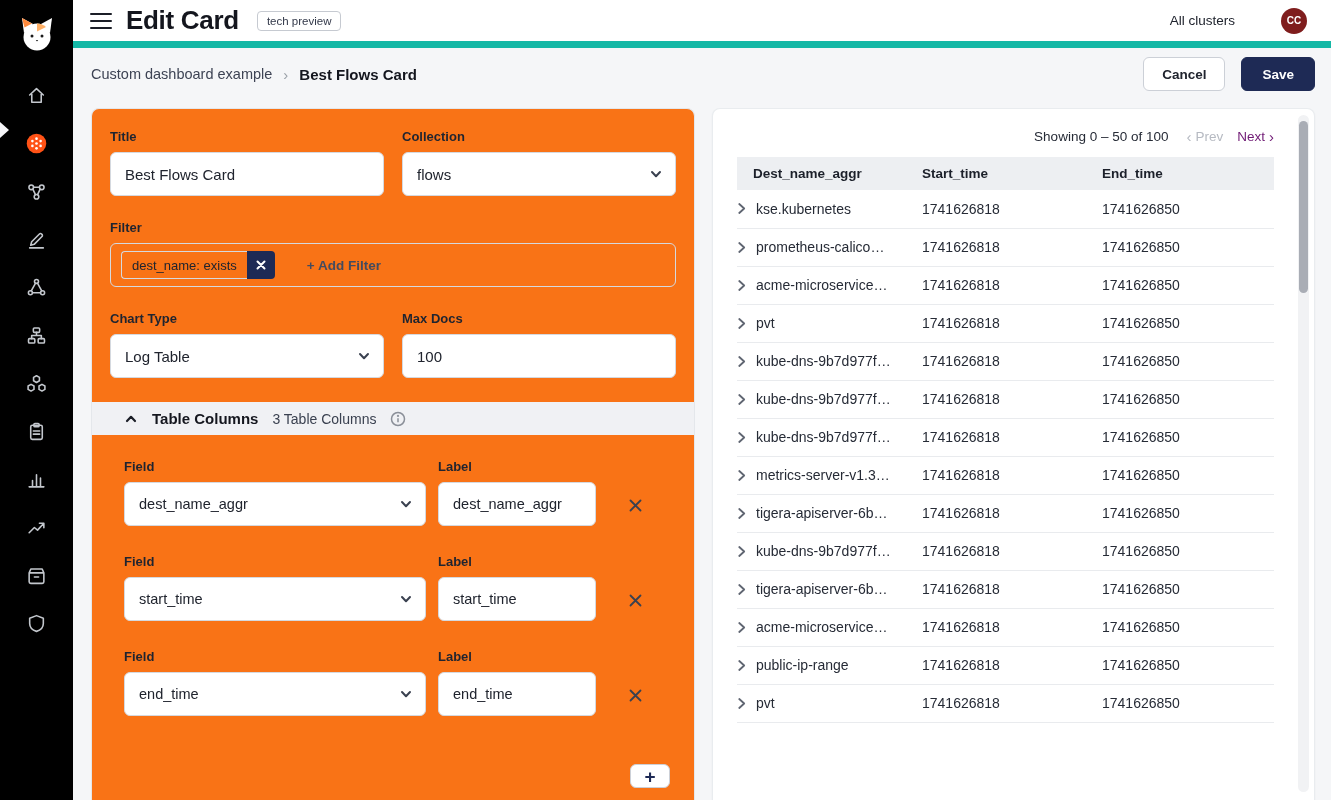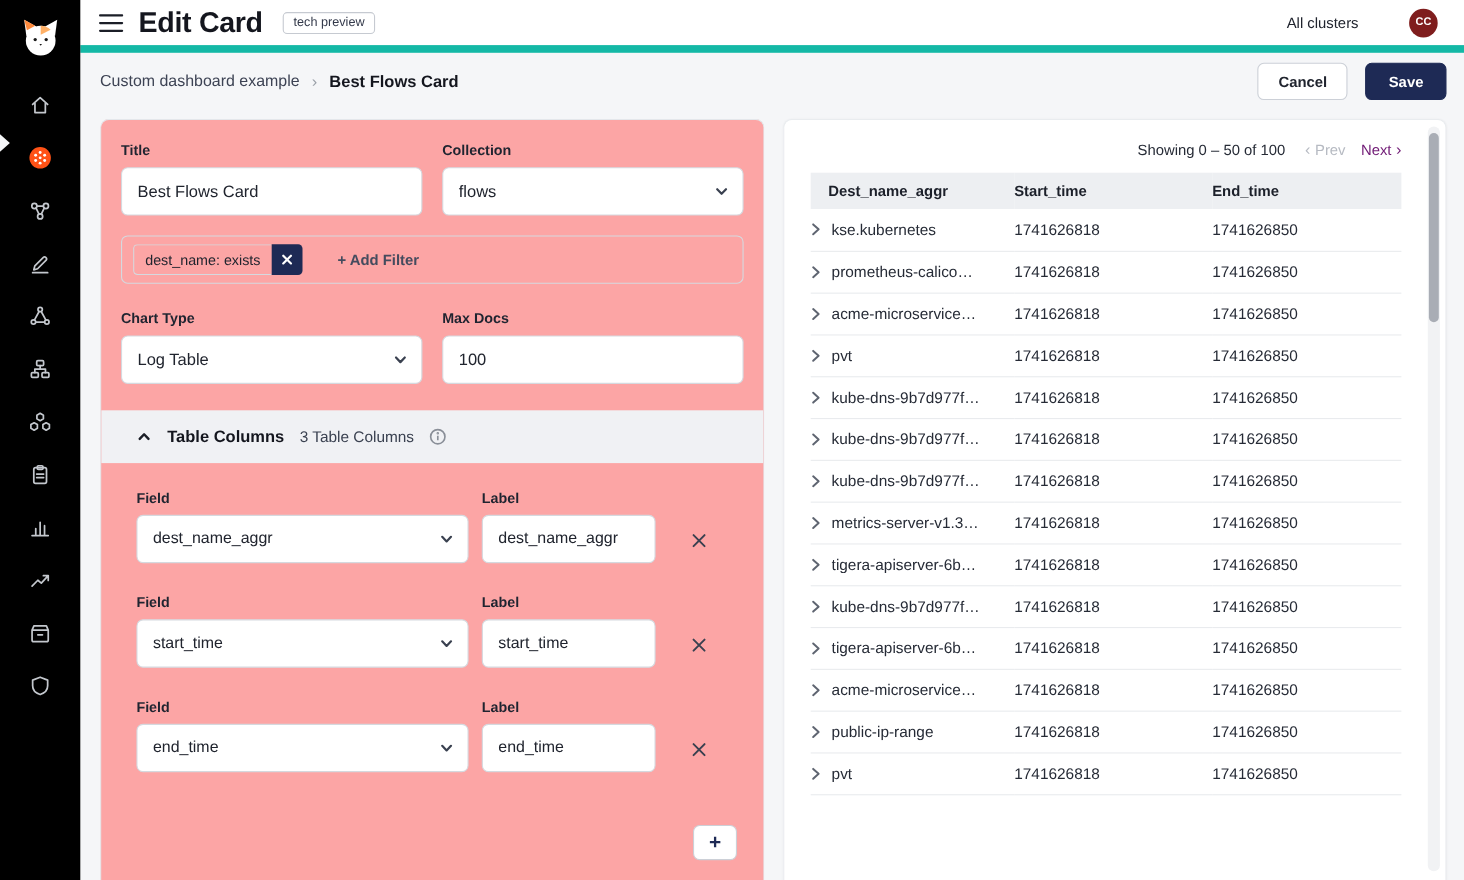--- a/index.html
+++ b/index.html
@@ -34,21 +34,21 @@
   .crumb-current{font-size:15px;font-weight:700;color:#14161e;}
   .subheader .spacer{flex:1;}
   .btn{height:34px;border-radius:6px;font-size:13.5px;font-weight:600;cursor:pointer;font-family:inherit;}
   .btn-cancel{background:#fff;border:1px solid #ccd0d7;color:#20242e;padding:0 18px;margin-right:16px;}
   .btn-save{background:#1e2a55;border:1px solid #1e2a55;color:#fff;padding:0 20px;}
 
   
   .content{flex:1;display:flex;gap:17px;padding:8px 16px 0 18px;overflow:hidden;}
 
   
-  .form-panel{width:604px;flex:0 0 604px;background:#fca5a5;border:1px solid #e4e7eb;border-bottom:none;border-radius:8px 8px 0 0;padding:14px 18px 0;display:flex;flex-direction:column;overflow:hidden;}
+  .form-panel{width:604px;flex:0 0 604px;background:#f97316;border:1px solid #e4e7eb;border-bottom:none;border-radius:8px 8px 0 0;padding:14px 18px 0;display:flex;flex-direction:column;overflow:hidden;}
   .form-grid{display:flex;gap:18px;}
   .form-col{flex:1;min-width:0;}
   .flabel{display:block;font-size:13px;font-weight:700;color:#1f2430;margin:6px 0 8px;}
   .tinput{width:100%;height:44px;border:1px solid #d5d9df;border-radius:6px;padding:0 14px;font-size:15px;color:#20242e;font-family:inherit;background:#fff;}
   .select{width:100%;height:44px;border:1px solid #d5d9df;border-radius:6px;padding:0 12px 0 14px;display:flex;align-items:center;justify-content:space-between;font-size:15px;color:#20242e;background:#fff;cursor:pointer;}
   .select svg{width:14px;height:14px;stroke:#3a4150;fill:none;stroke-width:2;stroke-linecap:round;stroke-linejoin:round;flex:0 0 14px;}
   .filter-group{margin-top:18px;}
   .filter-box{border:1px solid #d5d9df;border-radius:6px;min-height:44px;display:flex;align-items:center;padding:7px 10px;}
   .chip{display:flex;align-items:stretch;height:28px;}
   .chip-text{border:1px solid #d5d9df;border-right:none;border-radius:4px 0 0 4px;padding:0 10px;display:flex;align-items:center;font-size:13px;color:#20242e;}
@@ -233,20 +233,21 @@
             <div class="select">
               <span>flows</span>
               <svg viewBox="0 0 14 14">
                   <path d="M3 5 L7 9.2 L11 5"></path>
                 </svg>
             </div>
           </div>
         </div>
 
         <div class="filter-group">
+          <label class="flabel">Filter</label>
           <div class="filter-box">
             <div class="chip">
               <span class="chip-text">dest_name: exists</span>
               <button class="chip-x">
                 <svg viewBox="0 0 10 10">
                     <path d="M1.5 1.5 L8.5 8.5 M8.5 1.5 L1.5 8.5"></path>
                   </svg>
               </button>
             </div>
             <button class="add-filter">+ Add Filter</button>

